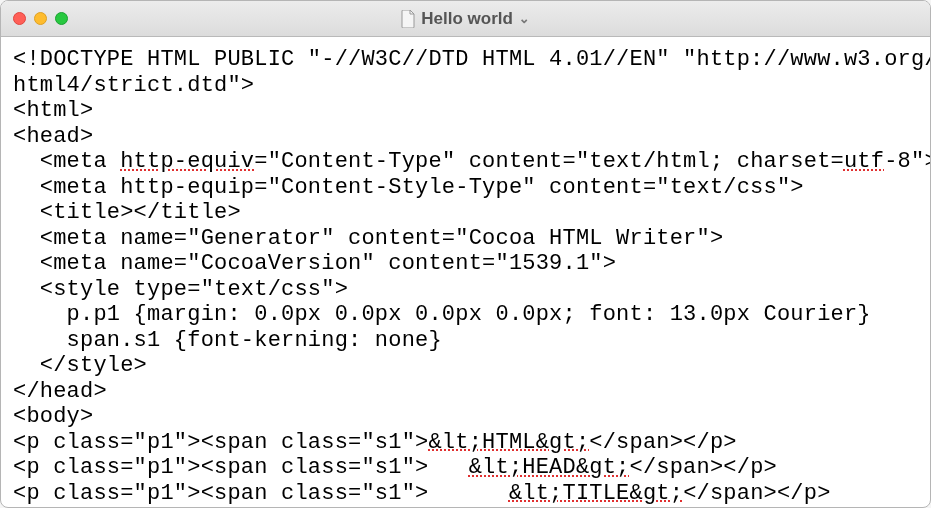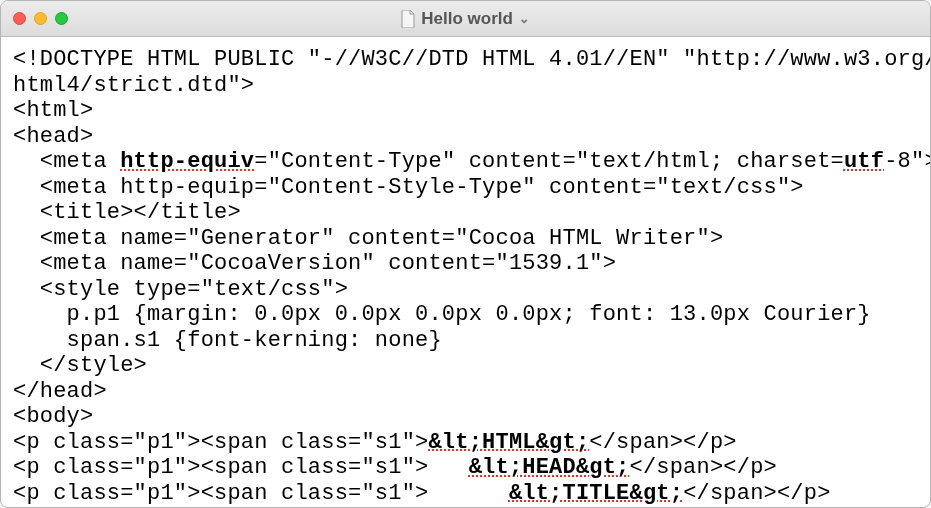--- a/index.html
+++ b/index.html
@@ -73,21 +73,20 @@
     color:#000;
     white-space: pre;
     overflow: hidden;
     letter-spacing: 0.2px;
   }
   .editor div { position: relative; }
   .spell {
     text-decoration: underline dotted #e03030;
     text-decoration-thickness: 2px;
     text-underline-offset: 2px;
-    font-weight: bold;
   }
 </style>
 </head>
 <body>
 
 <div class="window">
   <div class="titlebar">
     <div class="traffic">
       <div class="dot red"></div>
       <div class="dot amber"></div>

